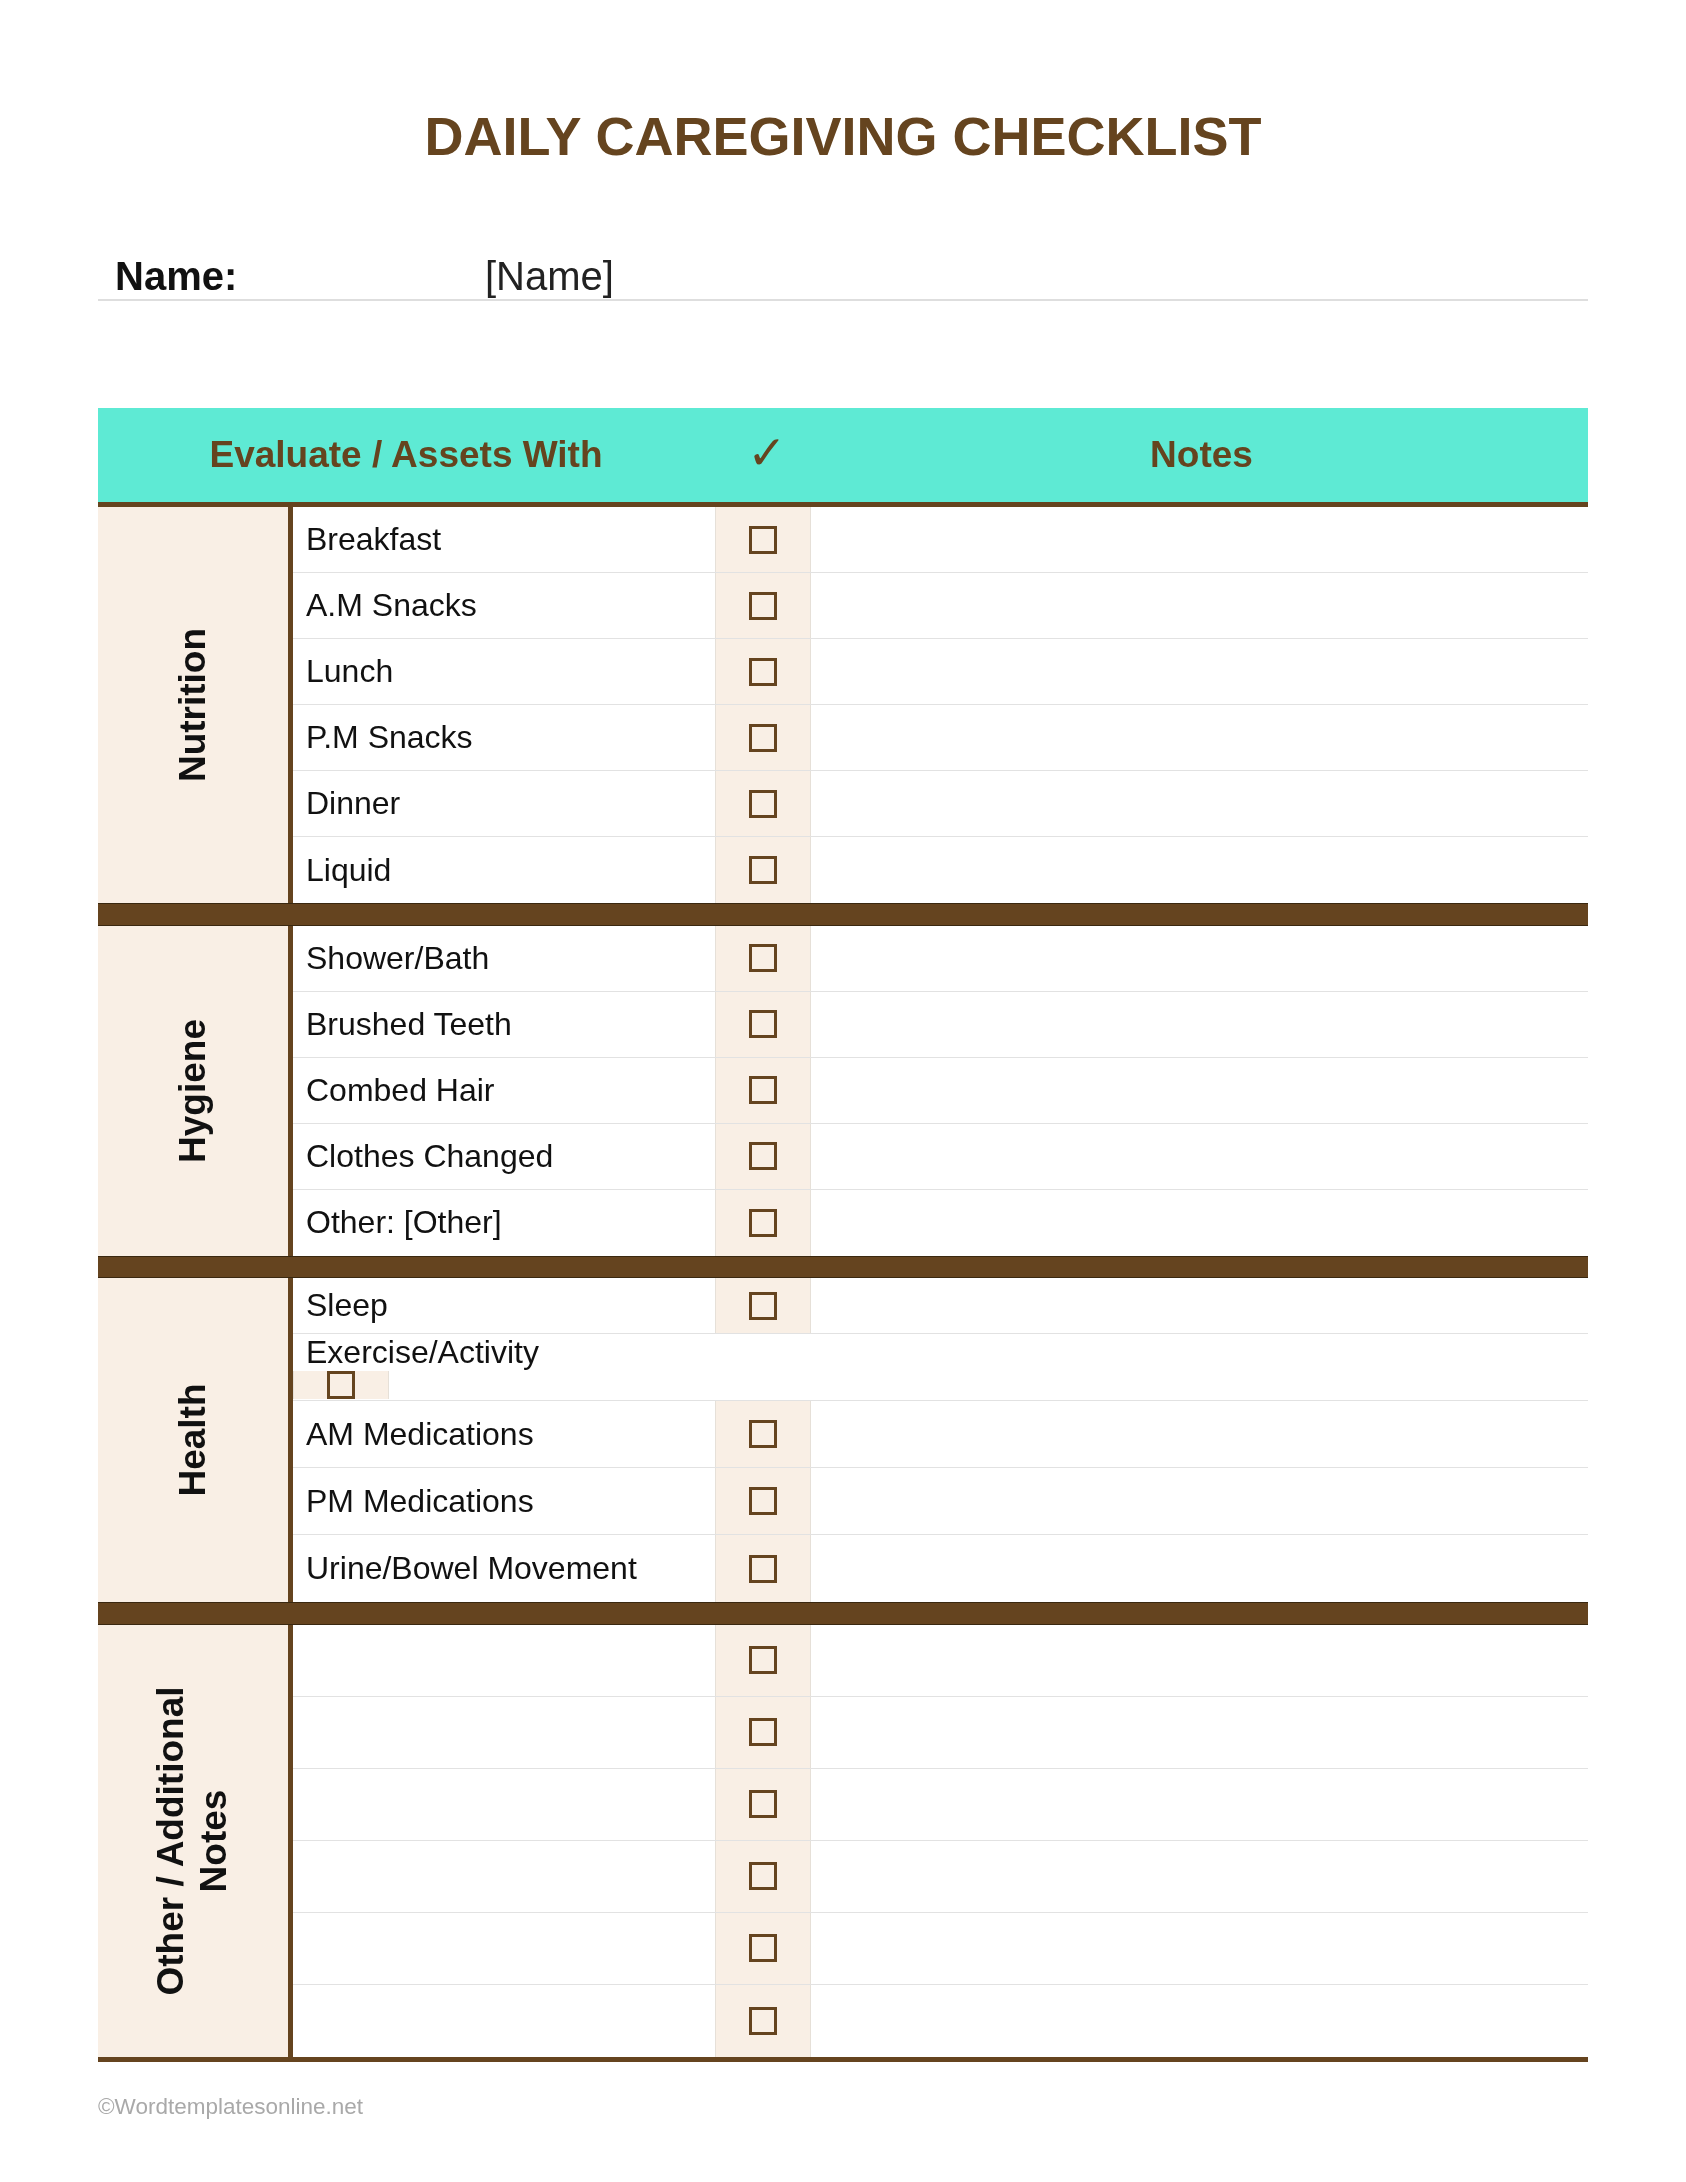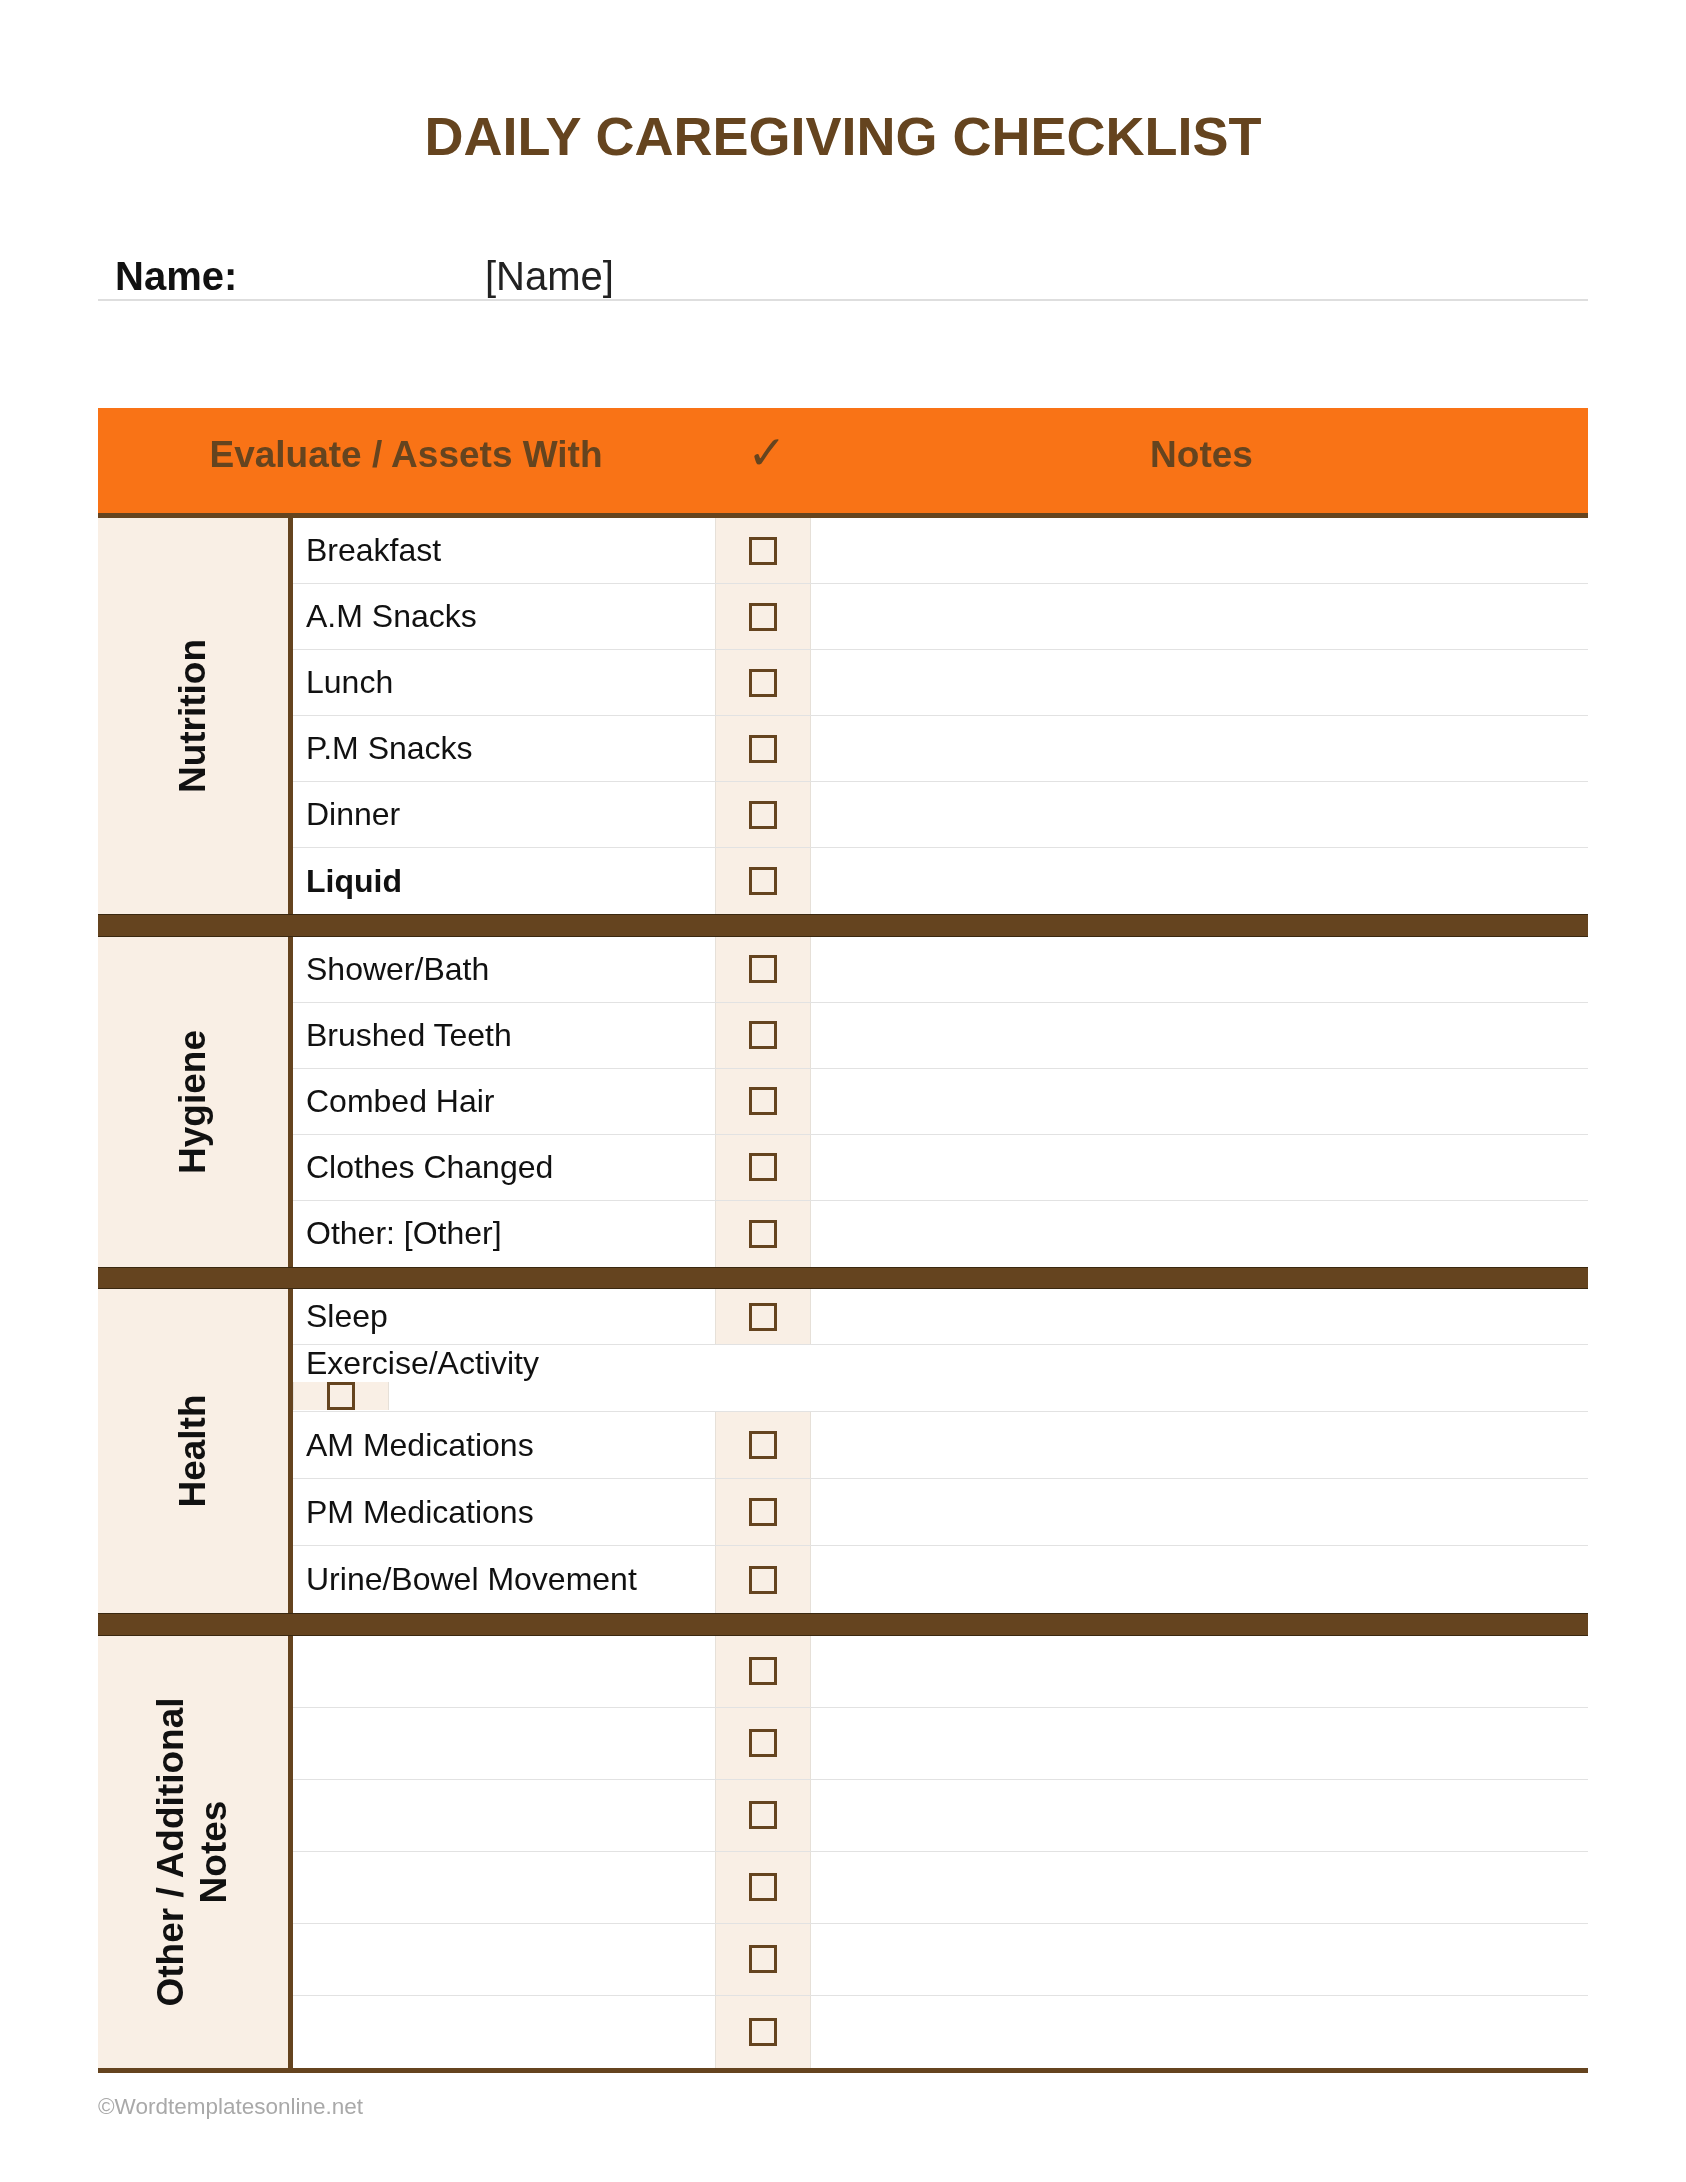--- a/index.html
+++ b/index.html
@@ -6,21 +6,21 @@
   html, body { width: 1686px; height: 2182px; background: #ffffff; overflow: hidden; }
   body { position: relative; font-family: "Liberation Sans", "DejaVu Sans", sans-serif; color: #111; }
   .title { position: absolute; top: 105px; left: 0; width: 1686px; text-align: center;
     font-size: 54px; font-weight: bold; color: #65441f; letter-spacing: 0px; }
   .info { position: absolute; left: 98px; width: 1490px; }
   .info-row { position: relative; height: 62px; border-bottom: 2.8px solid #dedede; }
   .info-row span { position: absolute; top: 15px; font-size: 40px; }
   .lbl { font-weight: bold; }
   .val { font-weight: normal; color: #222; }
   .table { position: absolute; left: 98px; top: 408px; width: 1490px; }
-  .thead { height: 110px; background: #f97316; border-bottom: 5.6px solid #65441f; position: relative; }
+  .thead { height: 99px; background: #5eead4; border-bottom: 5.6px solid #65441f; position: relative; }
   .thead .h { position: absolute; top: 26px; font-size: 37px; font-weight: bold; color: #65441f; text-align: center; }
   .section { position: relative; display: flex; }
   .cat { width: 195px; background: #f9efe5; border-right: 5.6px solid #65441f; position: relative; }
   .cat .catlabel { position: absolute; left: 50%; top: 50%; transform: translate(-50%, -50%) rotate(-90deg);
     white-space: nowrap; font-size: 37px; font-weight: bold; color: #111; text-align: center; line-height: 1.15; }
   .rows { flex: 1; }
   .row { display: flex; border-bottom: 1.9px solid #e2e2e2; }
   .row:last-child { border-bottom: none; }
   .item { width: 422px; font-size: 32px; padding-left: 13px; display: flex; align-items: center; }
   .check { width: 96px; background: #f9efe5; border-left: 1.9px solid #e6e0d8; border-right: 1.9px solid #e6e0d8;
@@ -83,21 +83,21 @@
           </div>
           <div class="notes"></div>
         </div>
       <div class="row" style="height:66px;">
           <div class="item">Dinner</div>
           <div class="check">
             <div class="box"></div>
           </div>
           <div class="notes"></div>
         </div>
-      <div class="row" style="height:66px;font-weight:bold;">
+      <div class="row" style="height:66px;">
           <div class="item">Liquid</div>
           <div class="check">
             <div class="box"></div>
           </div>
           <div class="notes"></div>
         </div>
     </div>
   </div>
   <div class="sep"></div>
 

